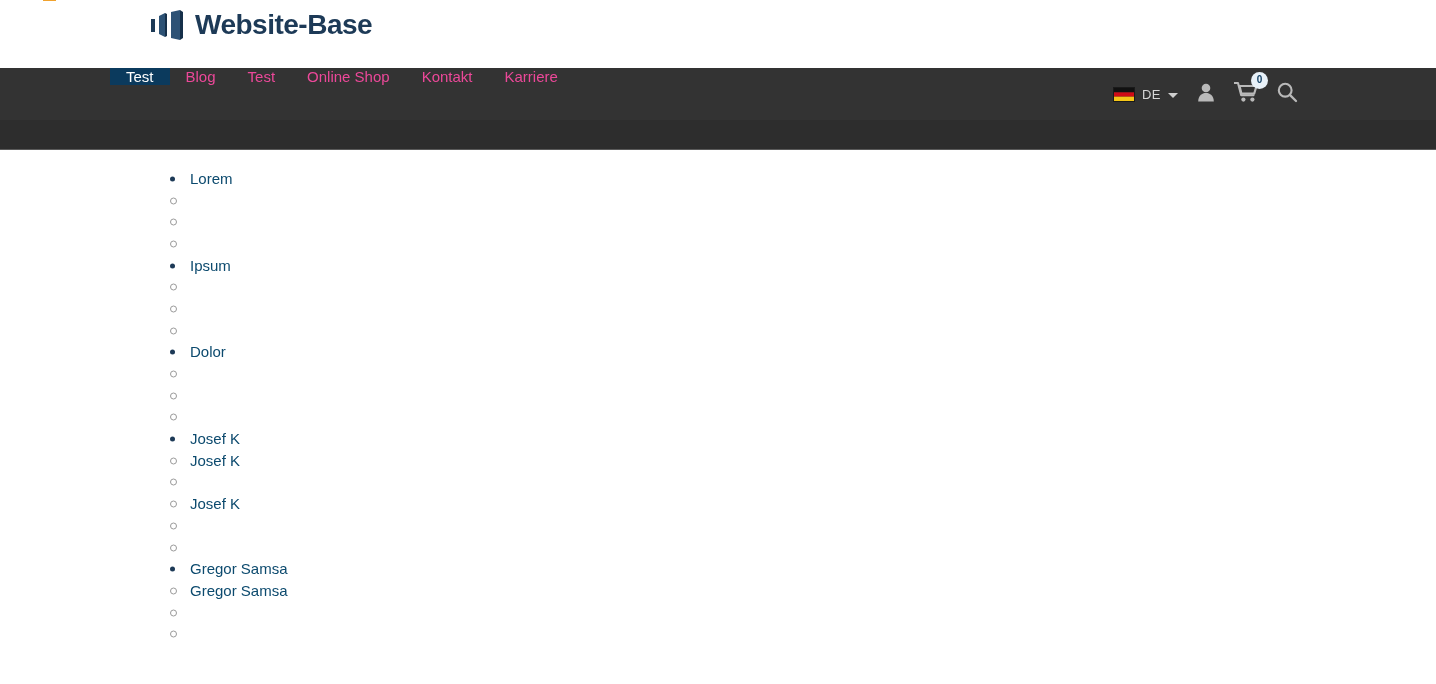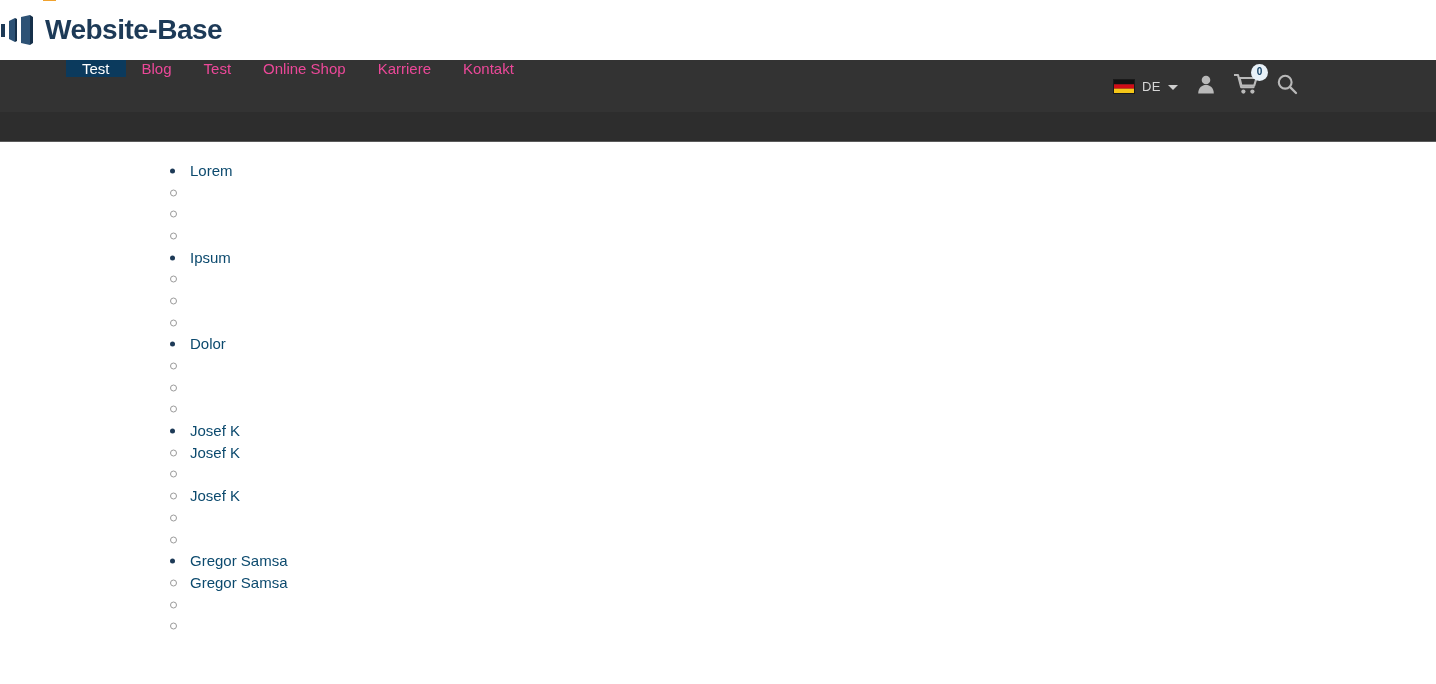--- a/index.html
+++ b/index.html
@@ -7,24 +7,25 @@
   html, body {
     width: 1436px;
     height: 684px;
     background: #ffffff;
     font-family: "Liberation Sans", sans-serif;
     overflow: hidden;
   }
 
   
   .logo-bar {
-    height: 60px;
+    height: 50px;
     background: #ffffff;
     display: flex;
     align-items: center;
+    padding-left: 150px;
   }
 
   .logo {
     display: flex;
     align-items: center;
     gap: 9px;
     text-decoration: none;
   }
 
   .logo-mark {
@@ -51,22 +52,23 @@
     height: 3px;
     background: #f0a22e;
   }
 
   
   .nav-bar {
     height: 52px;
     background: #333333;
     display: flex;
     align-items: stretch;
-    padding-left: 66px;
+    padding-left: 110px;
     position: relative;
+    margin-top: 18px;
   }
 
   .nav-items {
     display: flex;
     align-items: stretch;
     list-style: none;
   }
 
   .nav-item {
     display: flex;
@@ -240,24 +242,24 @@
     <li>
         <a class="nav-item" href="#">Blog</a>
       </li>
     <li>
         <a class="nav-item" href="#">Test</a>
       </li>
     <li>
         <a class="nav-item" href="#">Online Shop</a>
       </li>
     <li>
+        <a class="nav-item" href="#">Kontakt</a>
+      </li>
+    <li>
         <a class="nav-item" href="#">Karriere</a>
-      </li>
-    <li>
-        <a class="nav-item" href="#">Kontakt</a>
       </li>
   </ul>
 
   <div class="nav-right">
 
     <div class="lang-select">
       <span class="flag">
         <svg width="20" height="13" viewBox="0 0 20 13" style="display:block">
           <rect x="0" y="0" width="20" height="4.34" fill="#111111"></rect>
           <rect x="0" y="4.34" width="20" height="4.33" fill="#d00b16"></rect>

